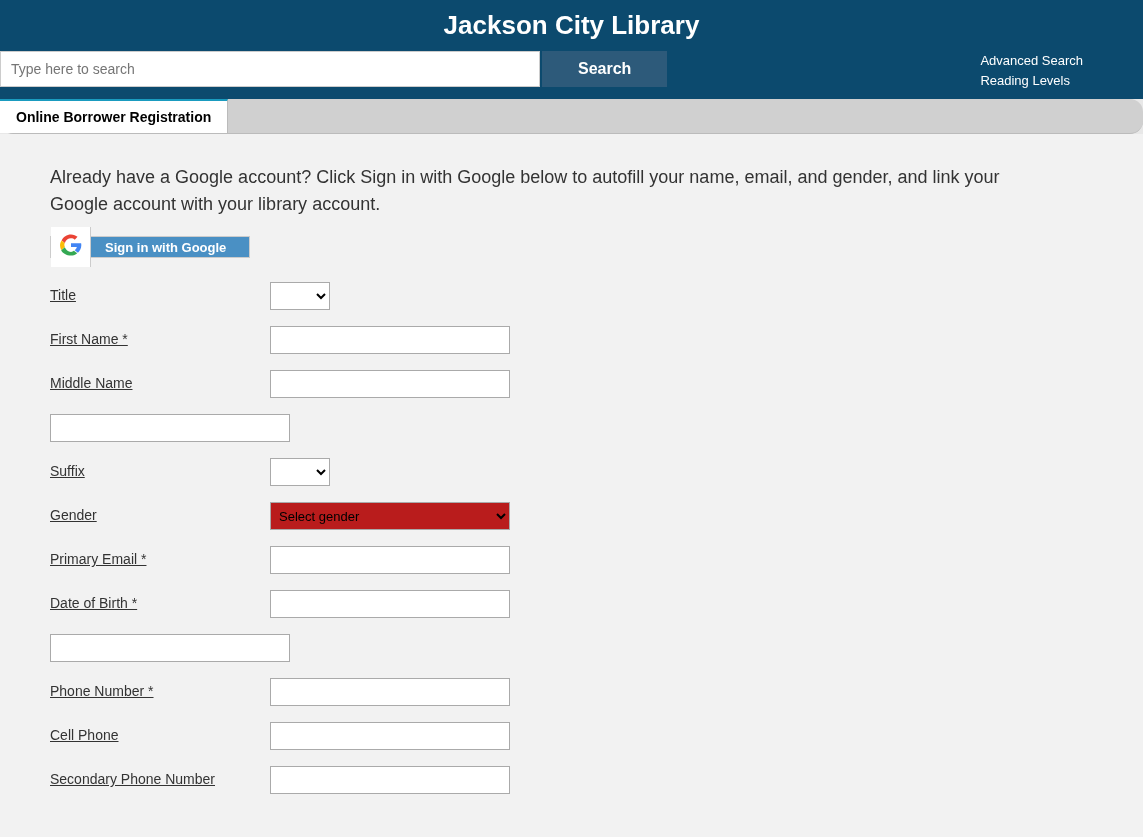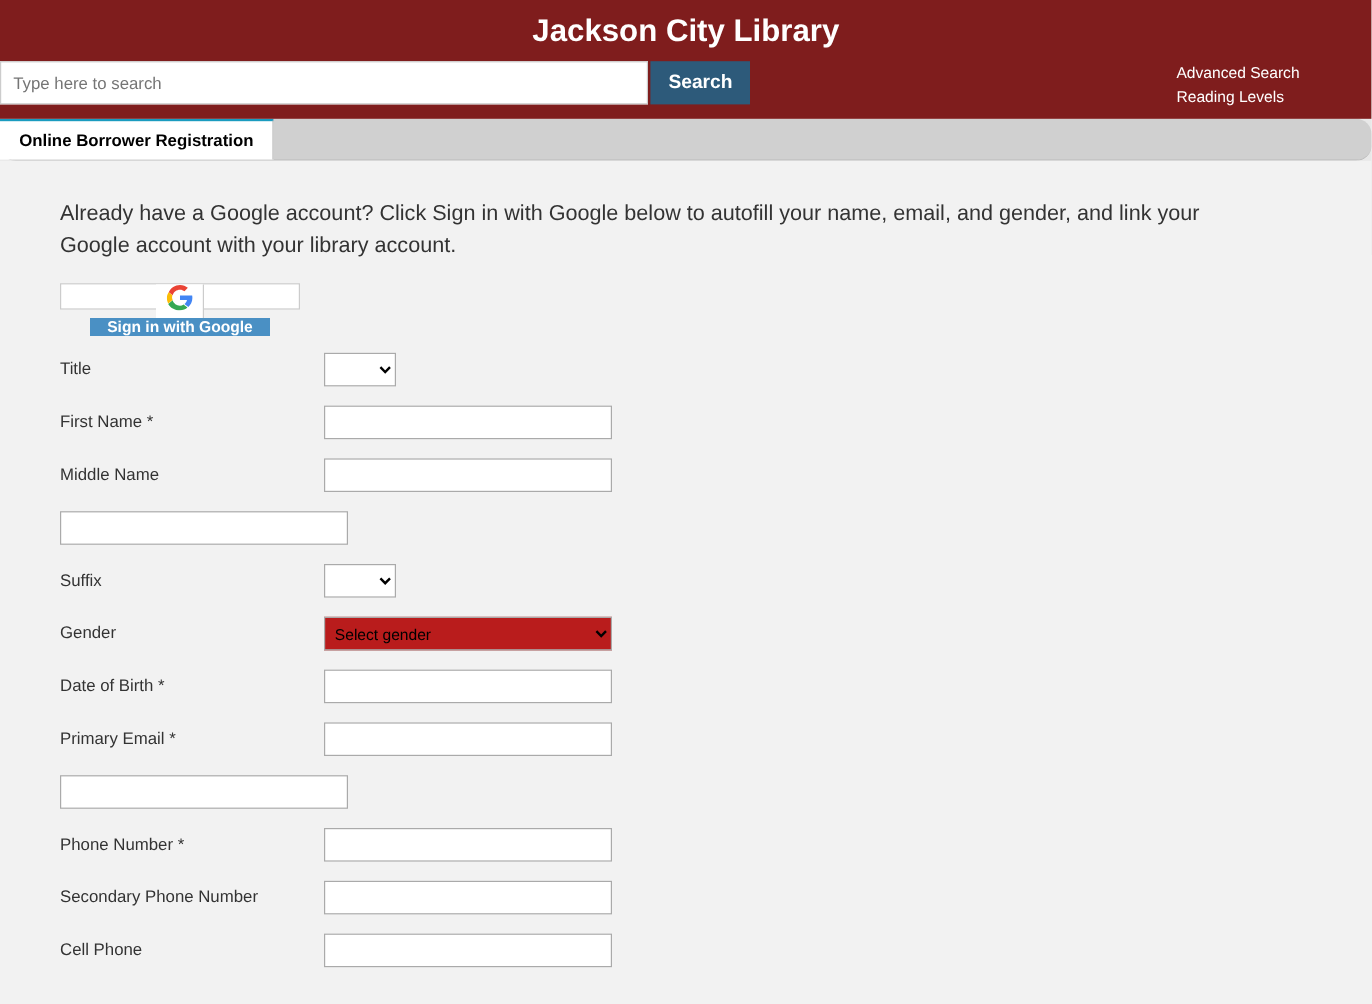--- a/index.html
+++ b/index.html
@@ -11,21 +11,21 @@
     body {
       font-family: Arial, sans-serif;
       font-size: 14px;
       background: #e8e8e8;
       width: 1143px;
       min-height: 837px;
     }
 
     
     .header {
-      background: #7f1d1d;
+      background: #0c4a6e;
       padding: 10px 0 12px 0;
       text-align: center;
       position: relative;
     }
 
     .header-title {
       color: #fff;
       font-size: 26px;
       font-weight: bold;
       font-family: Arial, sans-serif;
@@ -45,21 +45,21 @@
       height: 36px;
       border: 1px solid #ccc;
       padding: 0 10px;
       font-size: 14px;
       outline: none;
       color: #999;
     }
 
     .search-button {
       height: 36px;
-      padding: 0 15px;
+      padding: 0 36px;
       background: #2d5a7a;
       color: #fff;
       border: none;
       font-size: 16px;
       font-weight: bold;
       cursor: pointer;
       margin-left: 2px;
     }
 
     .search-links {
@@ -119,24 +119,23 @@
     }
 
     
     .google-signin-btn {
       display: flex;
       align-items: center;
       border: 1px solid #ccc;
       background: #fff;
       padding: 0;
       cursor: pointer;
-      margin-bottom: 36px;
+      margin-bottom: 24px;
       height: 22px;
       width: 200px;
-      flex-direction: column;
     }
 
     .google-logo-box {
       width: 40px;
       height: 40px;
       display: flex;
       align-items: center;
       justify-content: center;
       background: #fff;
       border-right: 1px solid #ccc;
@@ -169,20 +168,21 @@
       align-items: center;
       margin-bottom: 16px;
     }
 
     .form-label {
       width: 220px;
       font-size: 14px;
       color: #333;
       flex-shrink: 0;
       line-height: 1.4;
+      text-decoration: underline;
     }
 
     .form-input {
       width: 240px;
       height: 28px;
       border: 1px solid #aaa;
       padding: 0 6px;
       font-size: 13px;
       background: #fff;
       outline: none;
@@ -274,42 +274,42 @@
       <select class="form-select">
         <option>Select gender</option>
         <option>Male</option>
         <option>Female</option>
         <option>Other</option>
         <option>Prefer not to say</option>
       </select>
     </div>
 
     <div class="form-row">
+      <div class="form-label">Primary Email *</div>
+      <input type="text" class="form-input" style="">
+    </div>
+
+    <div class="form-row">
       <div class="form-label">Date of Birth *</div>
       <input type="text" class="form-input" style="">
     </div>
 
     <div class="form-row">
-      <div class="form-label">Primary Email *</div>
-      <input type="text" class="form-input" style="">
-    </div>
-
-    <div class="form-row">
       <input type="text" class="form-input" style="">
     </div>
 
     <div class="form-row">
       <div class="form-label">Phone Number *</div>
       <input type="text" class="form-input" style="">
     </div>
 
     <div class="form-row">
+      <div class="form-label">Cell Phone</div>
+      <input type="text" class="form-input" style="">
+    </div>
+
+    <div class="form-row">
       <div class="form-label">Secondary Phone Number</div>
-      <input type="text" class="form-input" style="">
-    </div>
-
-    <div class="form-row">
-      <div class="form-label">Cell Phone</div>
       <input type="text" class="form-input" style="">
     </div>
 
   </div>
 </div>
 
 </body></html>

